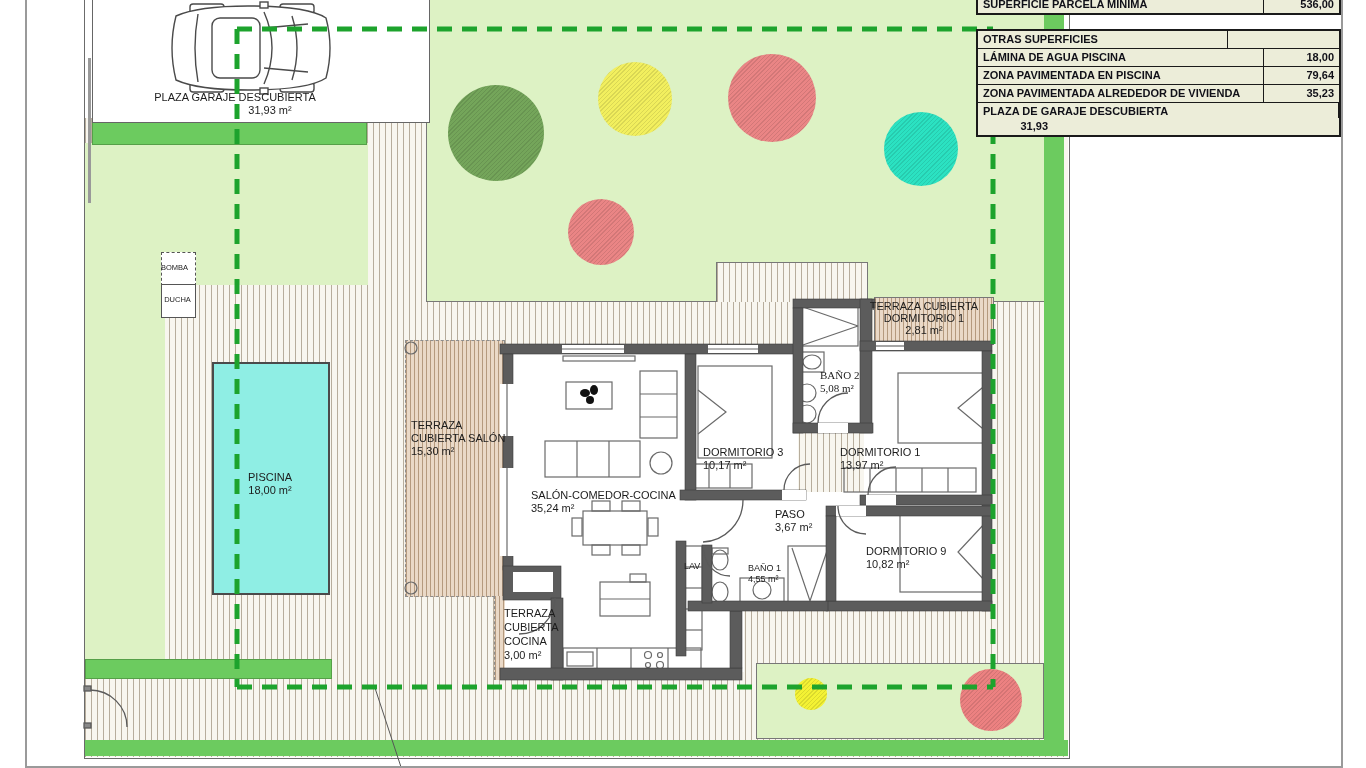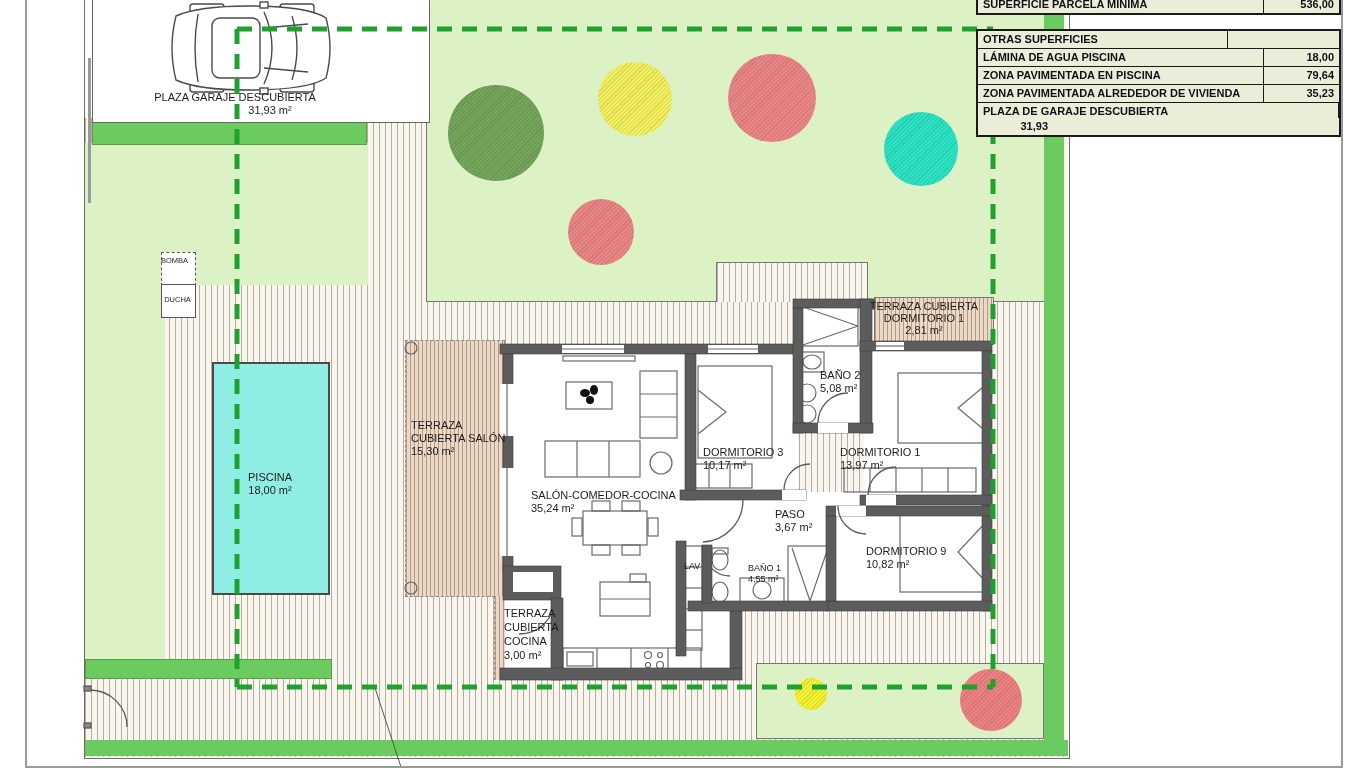--- a/index.html
+++ b/index.html
@@ -250,21 +250,21 @@
       <line x1="237" y1="29" x2="993" y2="29"></line>
       <line x1="237" y1="29" x2="237" y2="687"></line>
       <line x1="993" y1="29" x2="993" y2="687"></line>
       <line x1="237" y1="687" x2="993" y2="687"></line>
     </g>
   </svg>
 
   <div class="abs lbl ctr" style="left:140px;top:91px;width:190px;"><span>PLAZA GARAJE DESCUBIERTA</span></div>
   <div class="abs lbl ctr" style="left:230px;top:104px;width:80px;"><span>31,93 m²</span></div>
 
-  <div class="abs lbl tiny ctr" style="left:161px;top:256px;width:17px;"><span>BOMBA</span></div>
+  <div class="abs lbl tiny ctr" style="left:161px;top:263px;width:17px;"><span>BOMBA</span></div>
   <div class="abs lbl tiny ctr" style="left:161px;top:295px;width:33px;"><span>DUCHA</span></div>
 
   <div class="abs lbl ctr" style="left:230px;top:471px;width:80px;">
     <div>PISCINA</div>
       <div>18,00 m²</div>
   </div>
 
   <div class="abs lbl" style="left:411px;top:419px;">
     <div>TERRAZA</div>
       <div>CUBIERTA SALÓN</div>
@@ -281,21 +281,21 @@
       <div>CUBIERTA</div>
     <div>COCINA</div>
       <div>3,00 m²</div>
   </div>
 
   <div class="abs lbl" style="left:703px;top:446px;">
     <div>DORMITORIO 3</div>
       <div>10,17 m²</div>
   </div>
 
-  <div class="abs lbl" style="left:820px;top:369px;">
+  <div class="abs lbl" style="left:820px;top:369px;font-family:Liberation Serif, serif;">
     <div>BAÑO 2</div>
       <div>5,08 m²</div>
   </div>
 
   <div class="abs lbl ctr" style="left:858px;top:300px;width:132px;line-height:12px;">
     <div>TERRAZA CUBIERTA</div>
       <div>DORMITORIO 1</div>
       <div>2,81 m²</div>
   </div>
 

